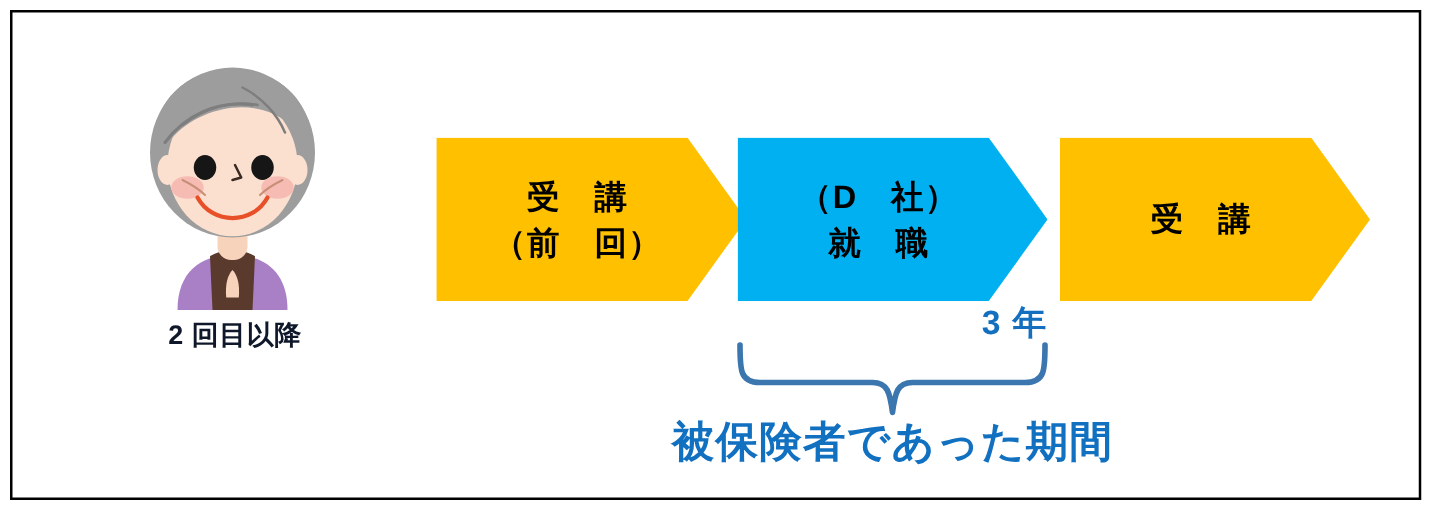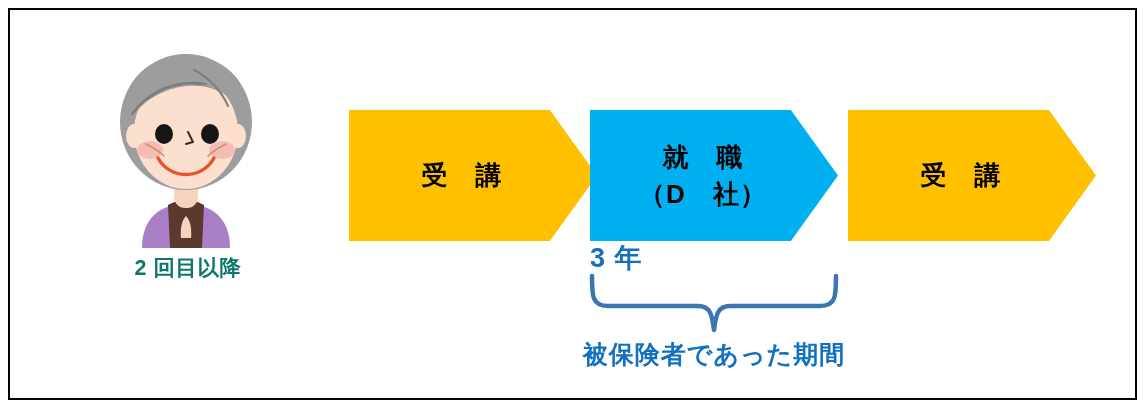--- a/index.html
+++ b/index.html
@@ -42,21 +42,21 @@
   }
   #person-illustration svg { display: block; width: 100%; height: 100%; }
 
   
   #person-caption {
     position: absolute;
     left: 48px;
     top: 243px;
     width: 260px;
     text-align: center;
-    color: #0f766e;
+    color: #0f172a;
     font-weight: bold;
     font-size: 21.5px;
     line-height: 31px;
     letter-spacing: 0.5px;
     white-space: nowrap;
   }
   #person-caption .cap-line { display: block; }
 
   
   .chevron {
@@ -104,21 +104,21 @@
     clip-path: polygon(0 0, 81% 0, 100% 50%, 81% 100%, 0 100%);
   }
   #chevron-3 .chev-label { margin-left: 38px; width: 150px; }
 
   
   #duration-label {
     position: absolute;
     left: 580px;
     top: 232px;
     width: 248px;
-    text-align: left;
+    text-align: right;
     color: #1470BE;
     font-weight: bold;
     font-size: 27px;
     line-height: 33px;
     letter-spacing: 1px;
     white-space: nowrap;
   }
 
   
   #period-brace {
@@ -132,21 +132,21 @@
 
   
   #insured-period-label {
     position: absolute;
     left: 404px;
     top: 324px;
     width: 600px;
     text-align: center;
     color: #1170C0;
     font-weight: bold;
-    font-size: 25px;
+    font-size: 34px;
     line-height: 40px;
     letter-spacing: 1px;
     white-space: nowrap;
   }
 </style>
 </head>
 <body>
 
 <div id="canvas">
 
@@ -193,27 +193,28 @@
       </svg>
     </div>
 
     <div id="person-caption">
       <span class="cap-line">2 回目以降</span>
     </div>
 
     <div id="chevron-1" class="chevron">
       <div class="chev-label">
         <span class="chev-line">受　講</span>
+        <span class="chev-line">（前　回）</span>
       </div>
     </div>
 
     <div id="chevron-2" class="chevron">
       <div class="chev-label">
+        <span class="chev-line">（D　社）</span>
         <span class="chev-line">就　職</span>
-        <span class="chev-line">（D　社）</span>
       </div>
     </div>
 
     <div id="chevron-3" class="chevron">
       <div class="chev-label">
         <span class="chev-line">受　講</span>
       </div>
     </div>
 
     <div id="duration-label">3 年</div>

